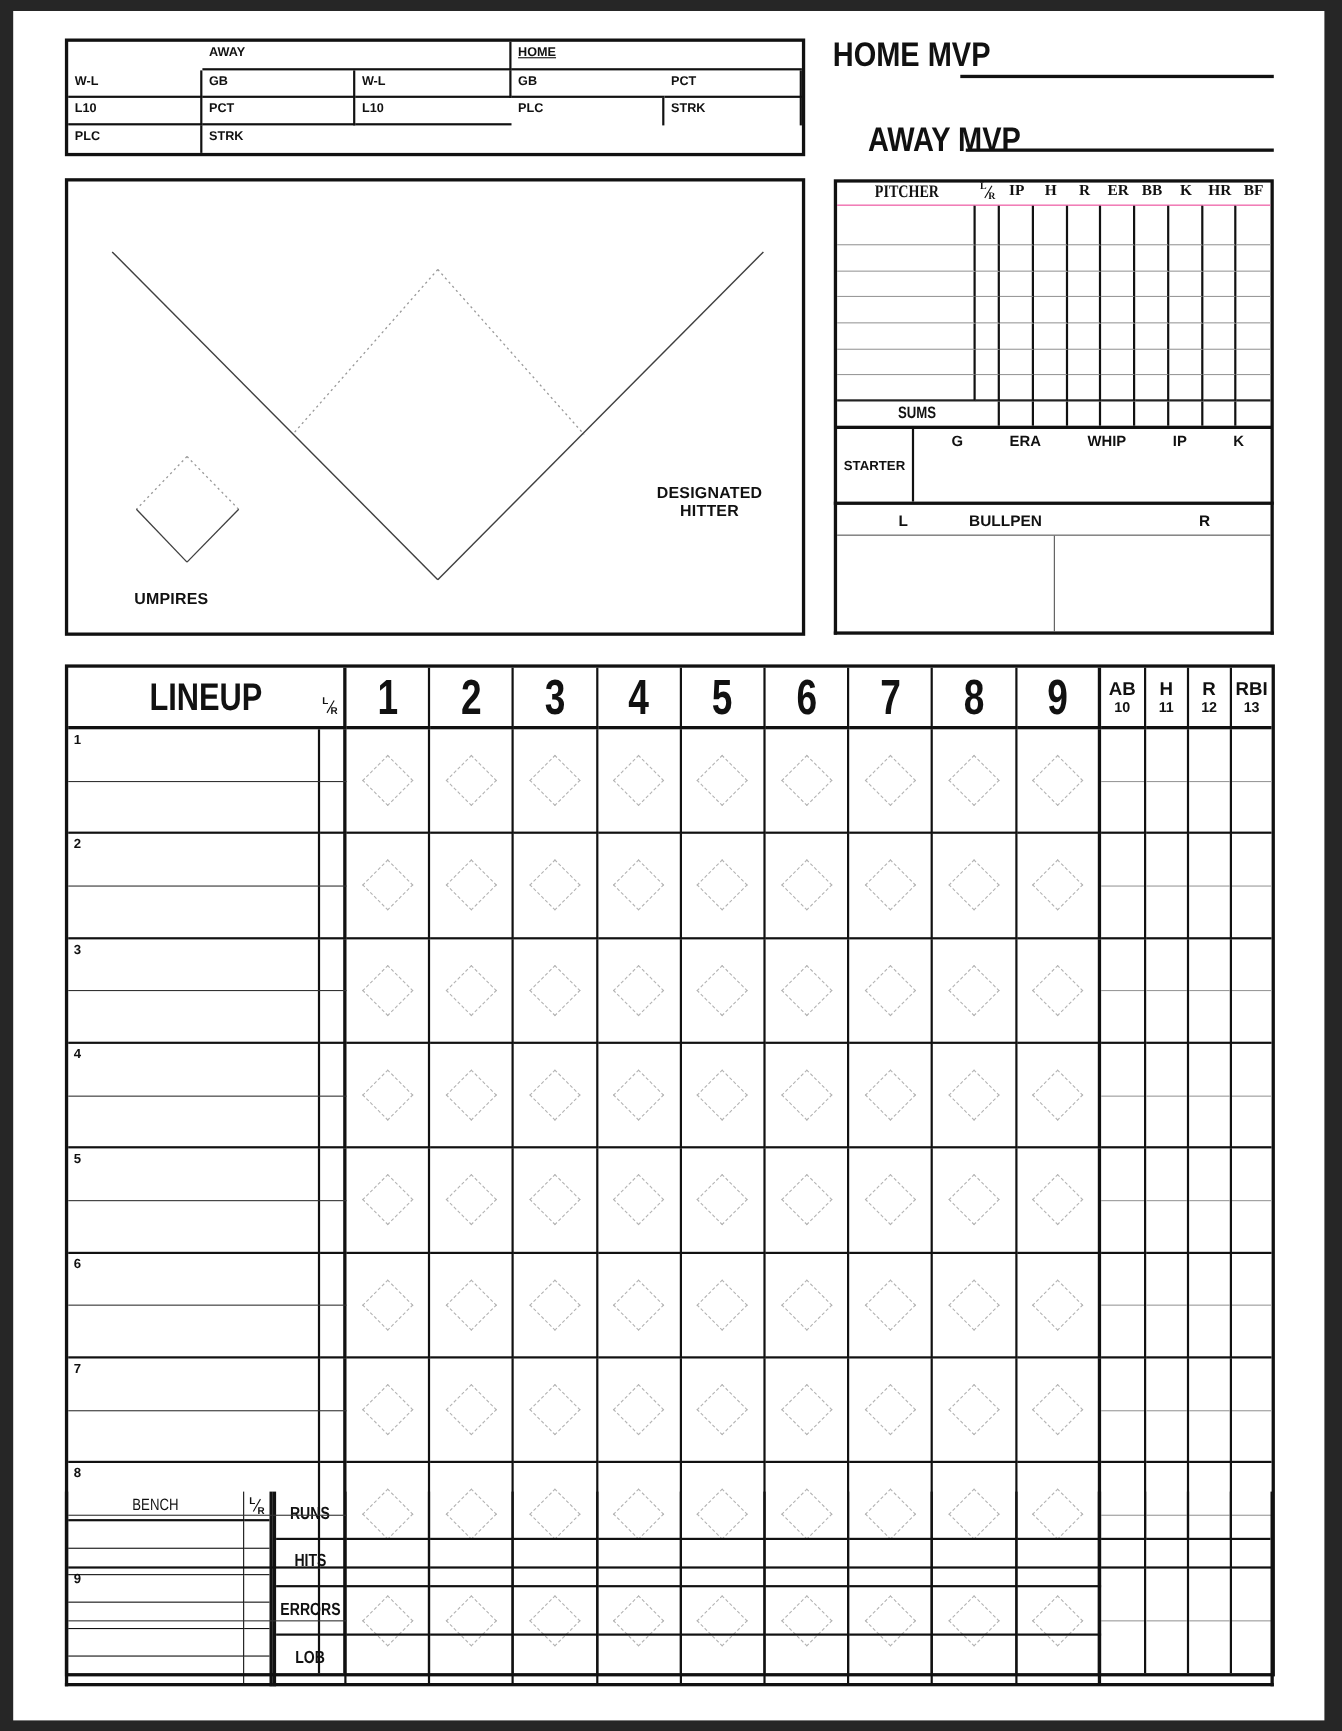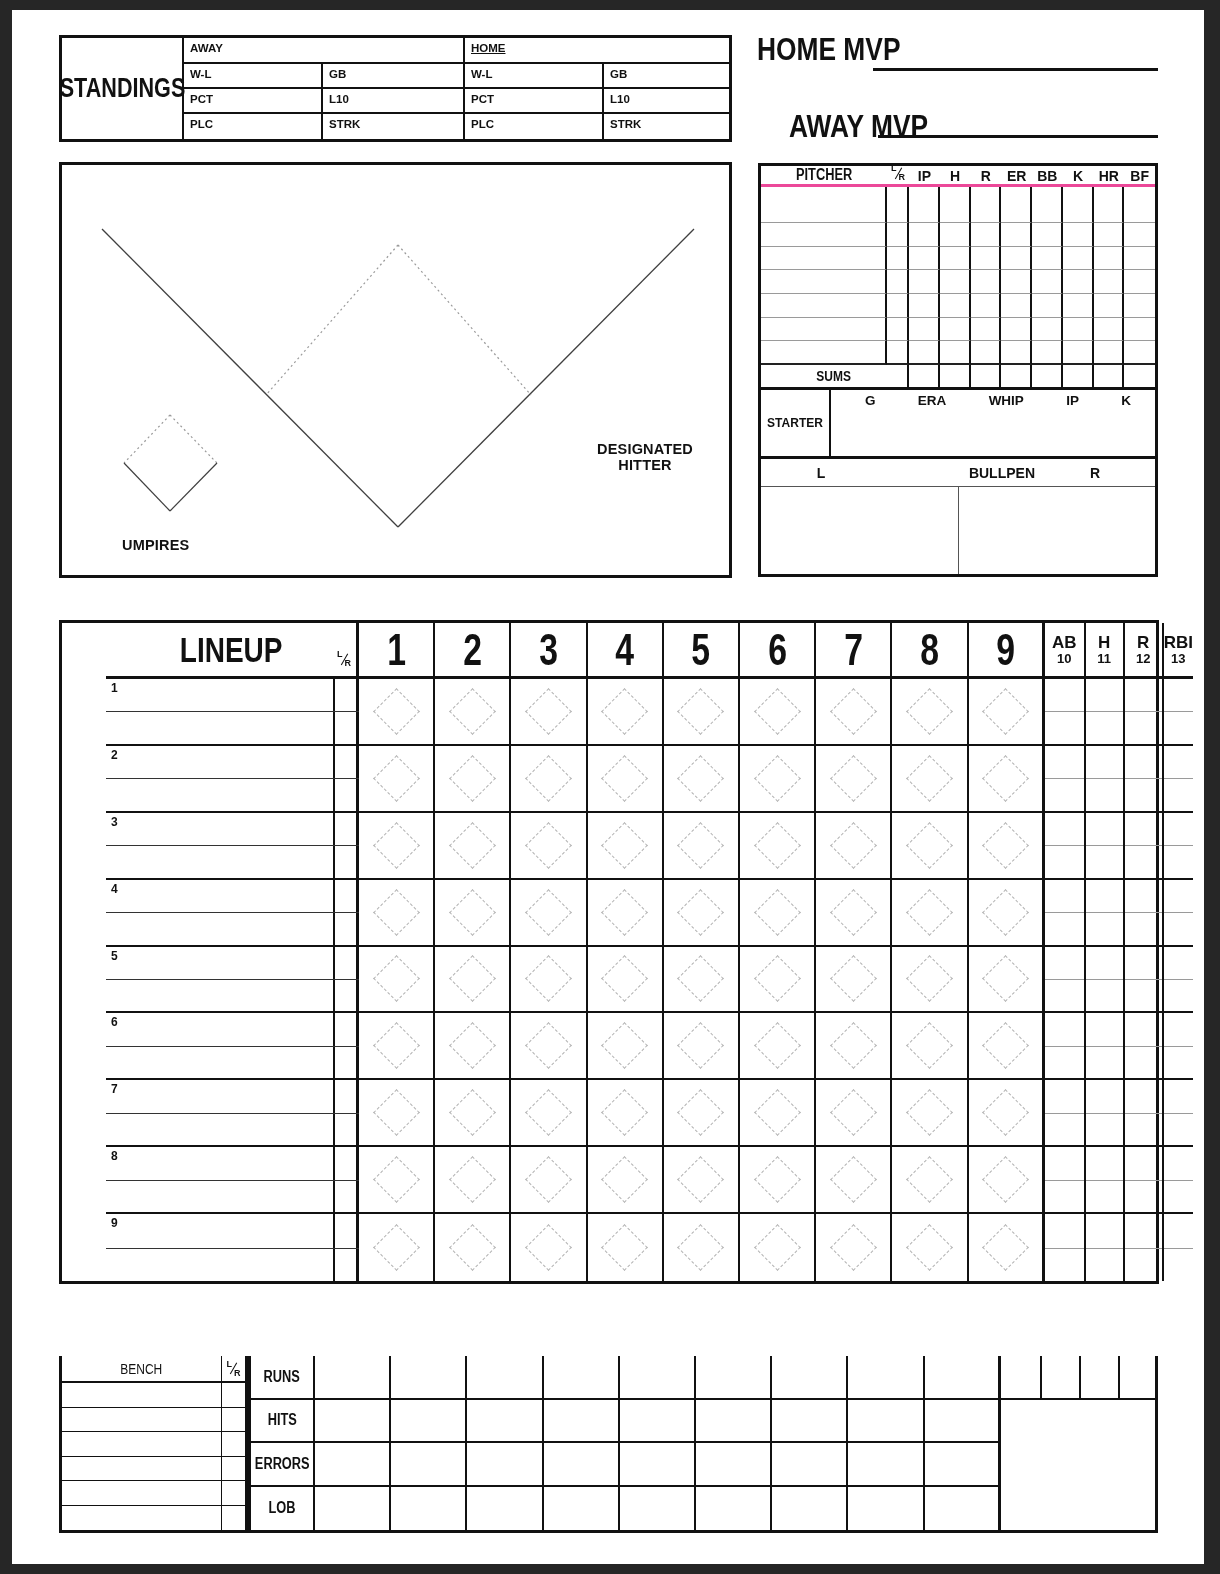--- a/index.html
+++ b/index.html
@@ -29,49 +29,49 @@
   .mvp-line { height:3px; background:#111; }
 
   
   #field { left:59px; top:162px; width:673px; height:416px; }
   #field svg { position:absolute; left:0; top:0; }
   .field-text { position:absolute; font-size:14.5px; font-weight:bold; letter-spacing:.2px; }
 
   
   #pitchers { left:758px; top:163px; width:400px; height:227px; display:grid;
     grid-template-columns:126px 22px repeat(8,1fr); grid-template-rows:21px 36px repeat(6,1fr) 22px; }
-  .p-head { display:flex; align-items:flex-end; justify-content:center; font-weight:bold;
-    font-size:14px; border-bottom:3px solid #ec4899; }
+  .p-head { display:flex; align-items:flex-start; justify-content:center; font-weight:bold;
+    font-size:14px; border-bottom:1px solid #ec4899;font-family:Liberation Serif, serif; }
   .p-head.name { font-size:16px; }
   .p-cell { border-right:2px solid #111; border-bottom:1px solid #9a9a9a; }
   .p-cell.no-r { border-right:none; }
   .p-cell.pre-sums { border-bottom:2px solid #222; }
   .p-sums { grid-column:1/3; display:flex; align-items:center; justify-content:center;
     font-size:15px; font-weight:bold; border-right:2px solid #111; }
   .p-sums-cell { border-right:2px solid #111; }
   .p-sums-cell.no-r { border-right:none; }
 
   
   #starter { left:758px; top:390px; width:400px; height:69px; border:3px solid #111; border-top:none; display:flex; }
   #starter .label { width:70px; border-right:2px solid #111; display:flex; align-items:center; justify-content:center;
     font-size:12px; font-weight:bold; }
   #starter .stats { flex:1; display:flex; justify-content:space-between; padding:3px 24px 0 34px; }
   #starter .stats span { font-size:13.5px; font-weight:bold; }
   #bullpen { left:758px; top:459px; width:400px; height:118px; border:3px solid #111; border-top:none; }
   #bullpen .bp-head { height:28px; border-bottom:1px solid #555; display:flex; align-items:center; }
   #bullpen .bp-head span { font-size:14px; font-weight:bold; }
   #bullpen .bp-l { width:120px; text-align:center; }
-  #bullpen .bp-t { flex:1; text-align:right; }
+  #bullpen .bp-t { flex:1; text-align:left; }
   #bullpen .bp-r { width:120px; text-align:center; }
   #bullpen .bp-div { position:absolute; left:50%; top:28px; bottom:0; width:1px; background:#555; }
 
   
-  #lineup { left:59px; top:620px; width:1100px; height:664px; display:grid;
+  #lineup { left:59px; top:604px; width:1100px; height:920px; display:grid;
     grid-template-columns:229px 24px repeat(9,76.2px) 41px 39px 39px auto;
-    grid-template-rows:56px repeat(9,1fr);padding-left:44px; }
+    grid-template-rows:56px repeat(9,1fr); }
   .lu-hname { grid-column:1/3; position:relative; border-right:3px solid #111; border-bottom:3px solid #111;
     display:flex; align-items:center; justify-content:center; }
   .lu-hname .t { font-size:35px; font-weight:bold; }
   .lu-hname .lr-pos { position:absolute; right:5px; bottom:5px; }
   .lu-hin { border-right:2px solid #111; border-bottom:3px solid #111; display:flex; align-items:center; justify-content:center; }
   .lu-hin .d { font-size:45px; font-weight:bold; transform:scaleX(.75); }
   .lu-hin.thick-r { border-right:3px solid #111; }
   .lu-hstat { border-right:2px solid #111; border-bottom:3px solid #111; display:flex; flex-direction:column;
     align-items:center; justify-content:center; }
   .lu-hstat.no-r { border-right:none; }
@@ -119,23 +119,20 @@
   .lr .r { position:absolute; right:0; bottom:-1px; font-size:9px; font-weight:bold; line-height:9px; }
   .lr .sl { position:absolute; left:6.5px; top:1.5px; width:1.2px; height:13px; background:#111; transform:rotate(30deg); }
 </style>
 </head>
 <body>
 
 <div id="frame">
   <div id="page"></div>
 
   <div id="standings" class="abs b3">
-    <div class="title-cell">
-      <span class="cx">STANDINGS</span>
-    </div>
     <div class="st-head away">AWAY</div>
     <div class="st-head home">HOME</div>
 
   <div class="st-cell vr">W-L</div>
       <div class="st-cell vr">GB</div>
       <div class="st-cell vr">W-L</div>
       <div class="st-cell">GB</div>
       <div class="st-cell vr">PCT</div>
       <div class="st-cell vr">L10</div>
       <div class="st-cell vr">PCT</div>

